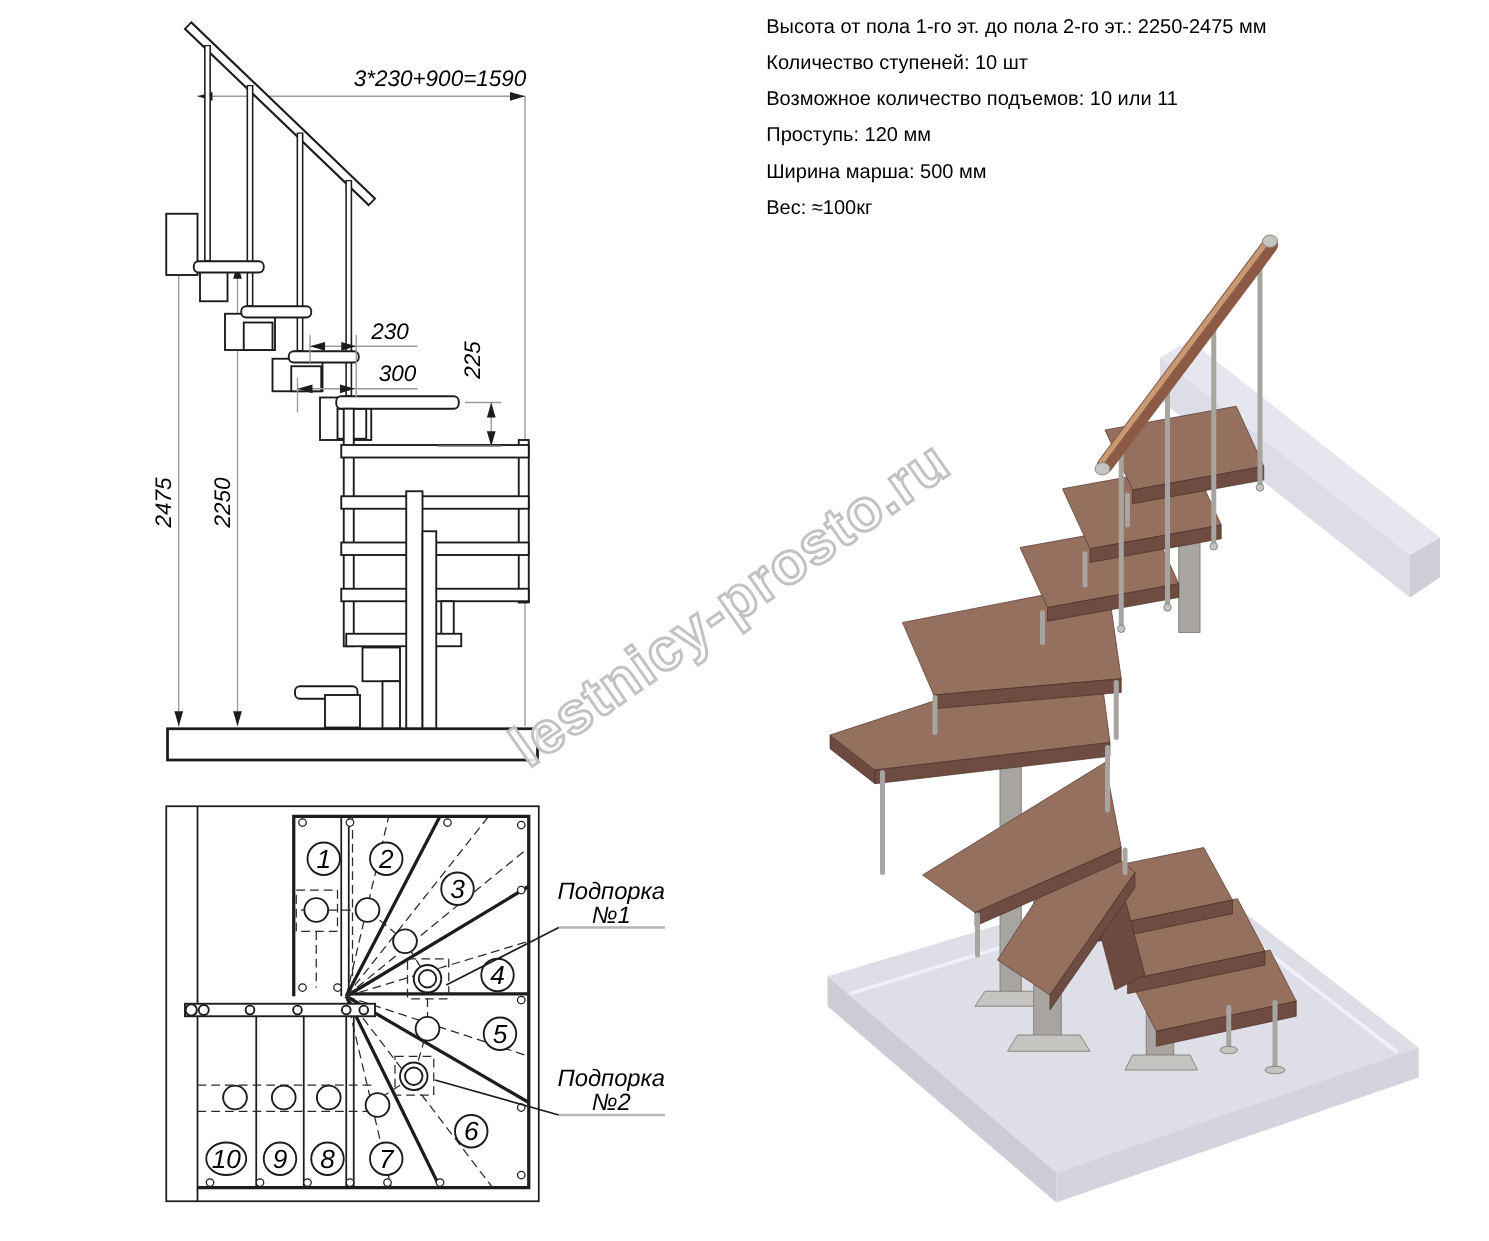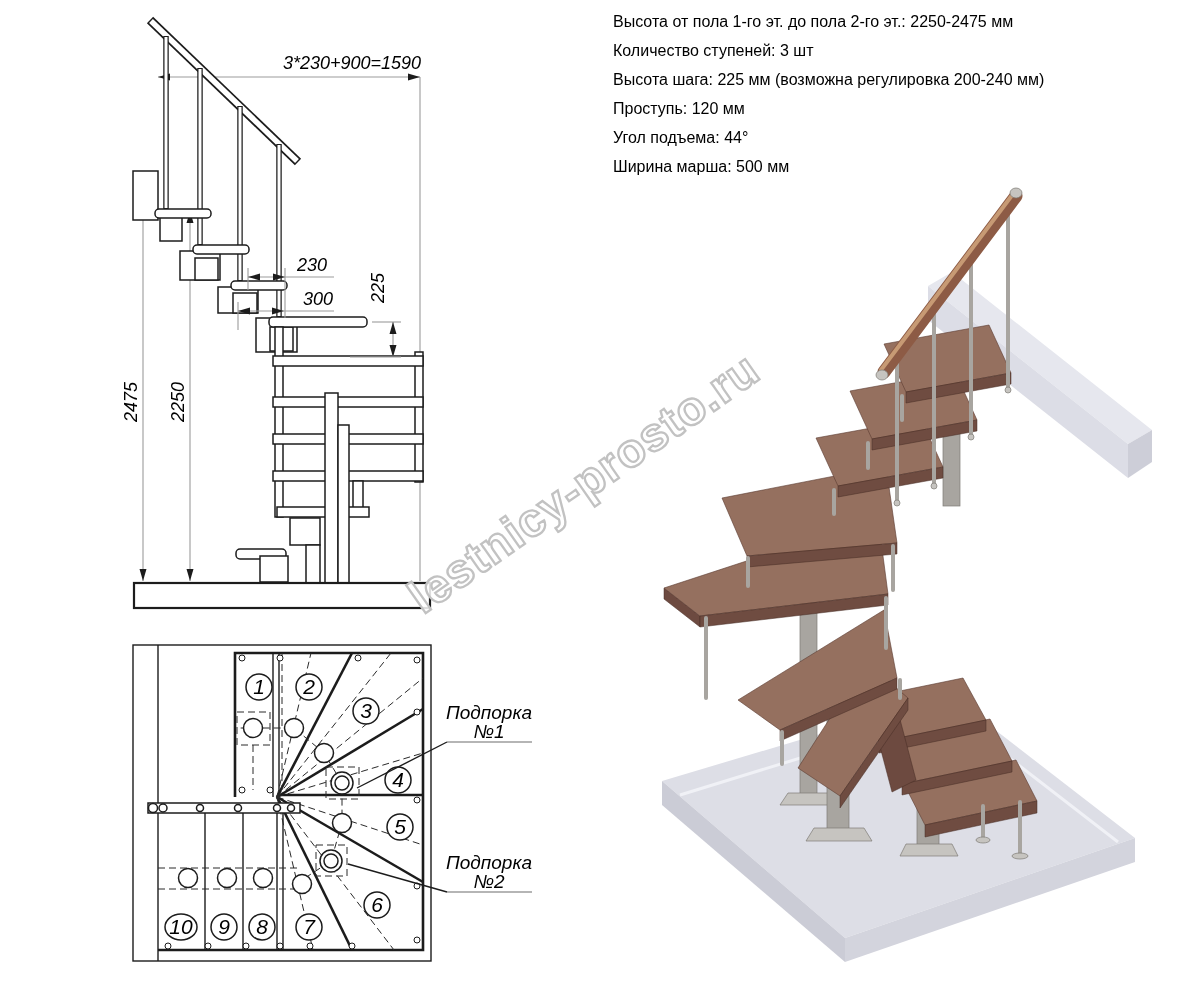--- a/index.html
+++ b/index.html
@@ -338,20 +338,20 @@
       <line x1="1016" y1="196" x2="884" y2="372" style="stroke:var(--handrail-wood)" stroke-width="13" stroke-linecap="round"></line>
       <line x1="1013" y1="194" x2="881" y2="370" style="stroke:var(--handrail-light)" stroke-width="4" stroke-linecap="round"></line>
       <ellipse class="m-base" cx="1016" cy="193" rx="6" ry="5"></ellipse>
       <ellipse class="m-base" cx="882" cy="375" rx="6" ry="5"></ellipse>
     </g>
   </g>
 </svg>
 
 <div class="specs">
   <div>Высота от пола 1-го эт. до пола 2-го эт.: 2250-2475 мм</div>
-  <div>Количество ступеней: 3 шт</div>
-  <div>Высота шага: 225 мм (возможна регулировка 200-240 мм)</div>
+  <div>Количество ступеней: 10 шт</div>
+  <div>Возможное количество подъемов: 10 или 11</div>
   <div>Проступь: 120 мм</div>
-  <div>Угол подъема: 44°</div>
   <div>Ширина марша: 500 мм</div>
+  <div>Вес: ≈100кг</div>
 </div>
 
 </div>
 
 </body></html>

